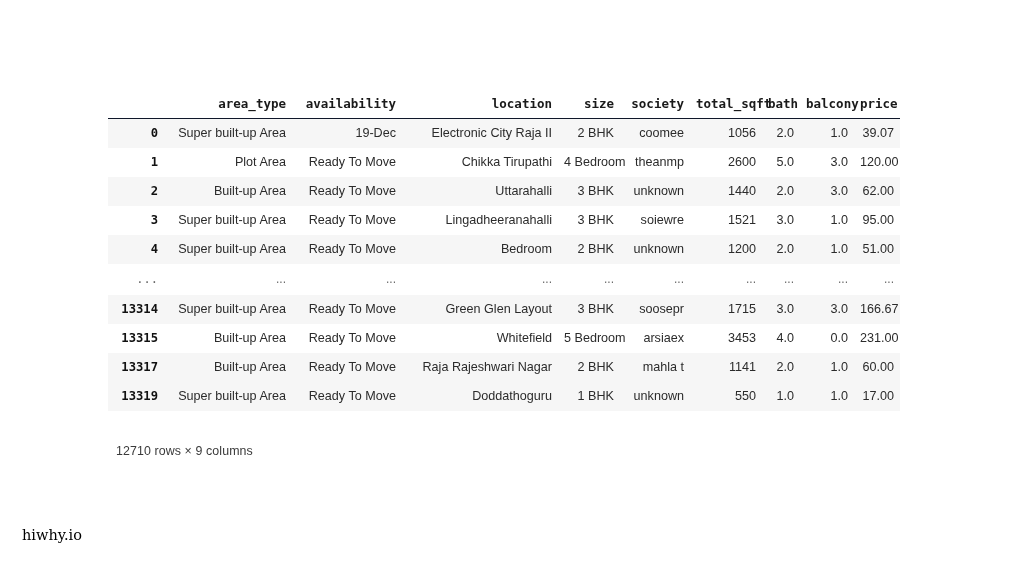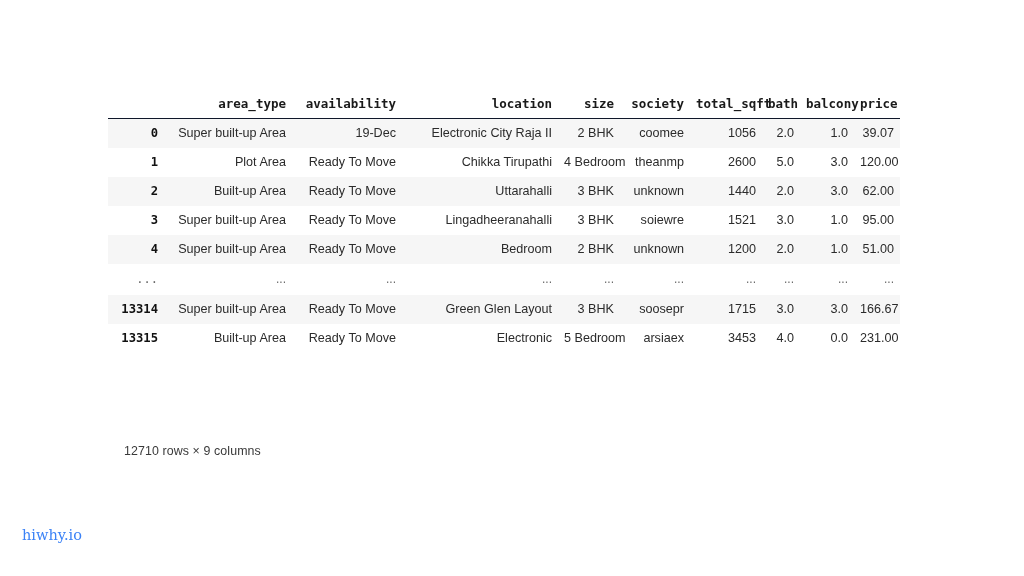--- a/index.html
+++ b/index.html
@@ -86,35 +86,35 @@
   col.c-loc       { width: 156px; }
   col.c-size      { width: 62px; }
   col.c-society   { width: 70px; }
   col.c-sqft      { width: 72px; }
   col.c-bath      { width: 38px; }
   col.c-balcony   { width: 54px; }
   col.c-price     { width: 46px; }
 
   #df-footer {
     position: absolute;
-    left: 124px;
+    left: 116px;
     top: 444px;
     font-size: 12.4px;
     color: #3a3a3a;
     letter-spacing: 0.1px;
     text-align: center;
   }
 
   #watermark {
     position: absolute;
     left: 22px;
     top: 527px;
     font-family: "DejaVu Serif", "Liberation Serif", serif;
     font-size: 14.5px;
-    color: #3b82f6;
+    color: #000000;
   }
 </style>
 </head>
 <body>
 
 <div id="dataframe-wrap">
   <table class="df">
     <colgroup>
       <col class="c-idx">
         <col class="c-area">
@@ -223,27 +223,51 @@
           <td>soosepr</td>
           <td>1715</td>
           <td>3.0</td>
           <td>3.0</td>
           <td>166.67</td>
         </tr>
         <tr class="even-row">
           <td class="idx">13315</td>
           <td>Built-up Area</td>
           <td>Ready To Move</td>
-          <td>Electronic</td>
+          <td>Whitefield</td>
           <td>5 Bedroom</td>
           <td>arsiaex</td>
           <td>3453</td>
           <td>4.0</td>
           <td>0.0</td>
           <td>231.00</td>
         </tr>
+        <tr class="odd-row">
+          <td class="idx">13317</td>
+          <td>Built-up Area</td>
+          <td>Ready To Move</td>
+          <td>Raja Rajeshwari Nagar</td>
+          <td>2 BHK</td>
+          <td>mahla t</td>
+          <td>1141</td>
+          <td>2.0</td>
+          <td>1.0</td>
+          <td>60.00</td>
+        </tr>
+        <tr class="odd-row">
+          <td class="idx">13319</td>
+          <td>Super built-up Area</td>
+          <td>Ready To Move</td>
+          <td>Doddathoguru</td>
+          <td>1 BHK</td>
+          <td>unknown</td>
+          <td>550</td>
+          <td>1.0</td>
+          <td>1.0</td>
+          <td>17.00</td>
+        </tr>
       </tbody>
   </table>
 </div>
 
 <div id="df-footer">12710 rows × 9 columns</div>
 
 <div id="watermark">hiwhy.io</div>
 
 </body></html>

